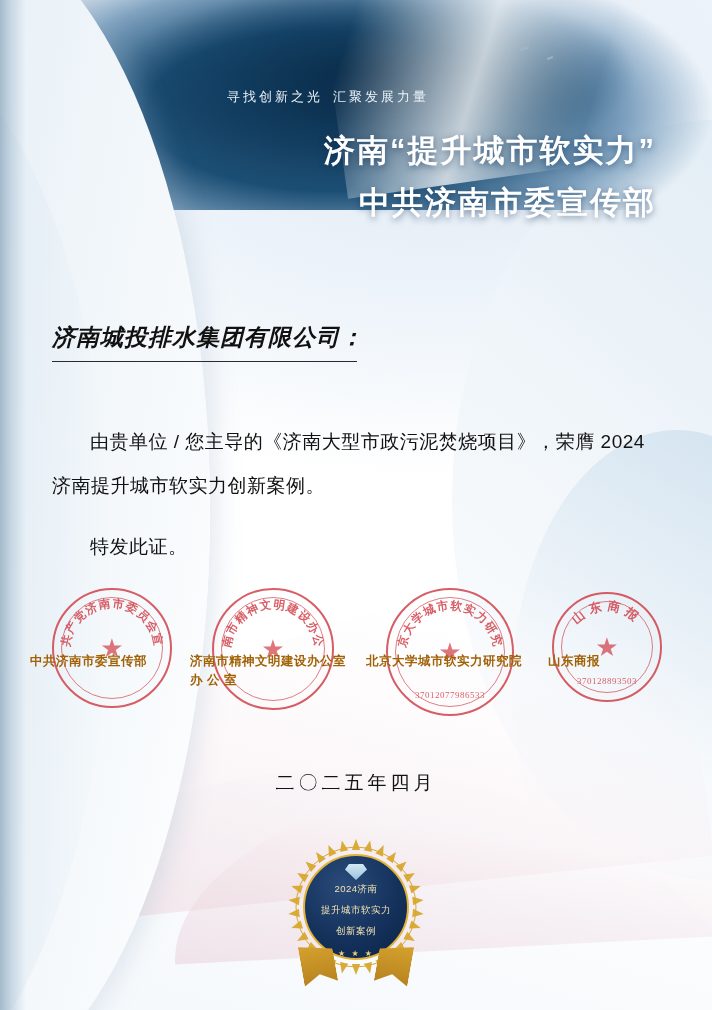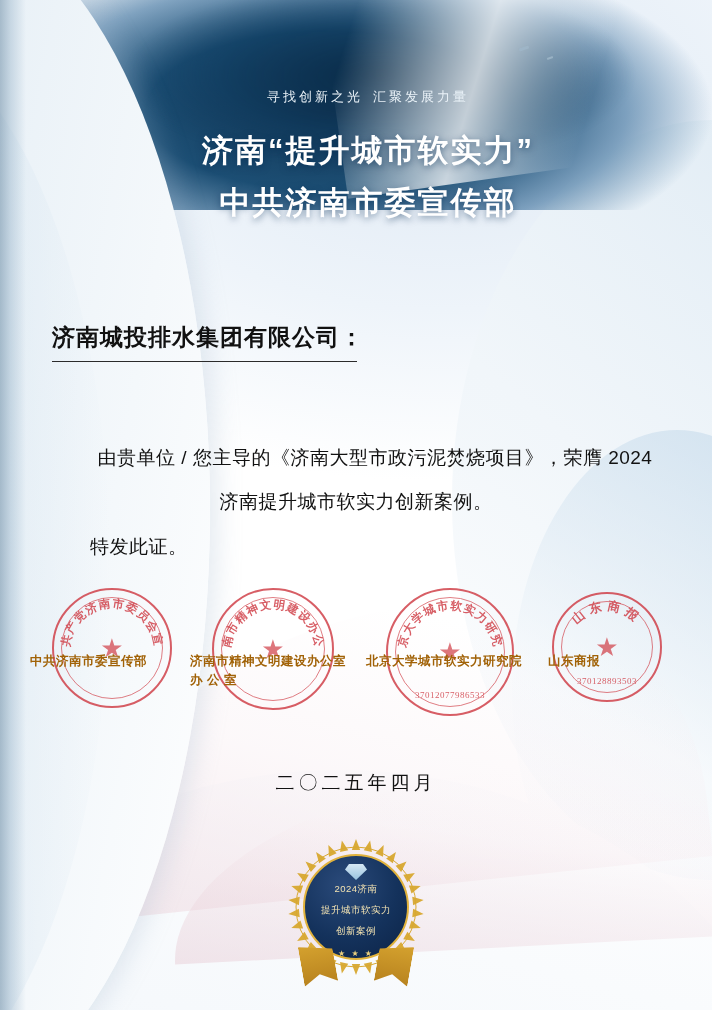--- a/index.html
+++ b/index.html
@@ -135,23 +135,22 @@
     background: #9fb6c8;
     opacity: .85;
   }
 
   
   .header {
     position: absolute;
     left: 0;
     top: 88px;
     width: 656px;
-    text-align: center;
+    text-align: right;
     color: #ffffff;
-    padding-left: 40px;
   }
   .year-row {
     display: flex;
     align-items: center;
     justify-content: center;
     gap: 10px;
   }
   .slogan {
     font-size: 13px;
     letter-spacing: 3px;
@@ -194,40 +193,41 @@
   .recipient {
     position: absolute;
     left: 52px;
     top: 322px;
     width: 360px;
   }
   .recipient-name {
     font-family: "DejaVu Serif", serif;
     font-size: 23px;
     font-weight: bold;
+    font-style: italic;
     color: #111111;
     letter-spacing: 1px;
     padding-bottom: 8px;
   }
   .recipient-rule {
     width: 305px;
     height: 1px;
     background: #2b2b2b;
   }
 
   .para {
     position: absolute;
     left: 52px;
     width: 608px;
     font-size: 19px;
     line-height: 44px;
     color: #121212;
     letter-spacing: 0.5px;
   }
-  .para-1 { top: 436px; text-align: center; }
+  .para-1 { top: 420px; }
   .para-1 .indent { display: inline-block; width: 38px; }
   .para-2 { top: 525px; }
   .para-2 .indent { display: inline-block; width: 38px; }
 
   
   .seals {
     position: absolute;
     left: 0;
     top: 580px;
     width: 712px;

